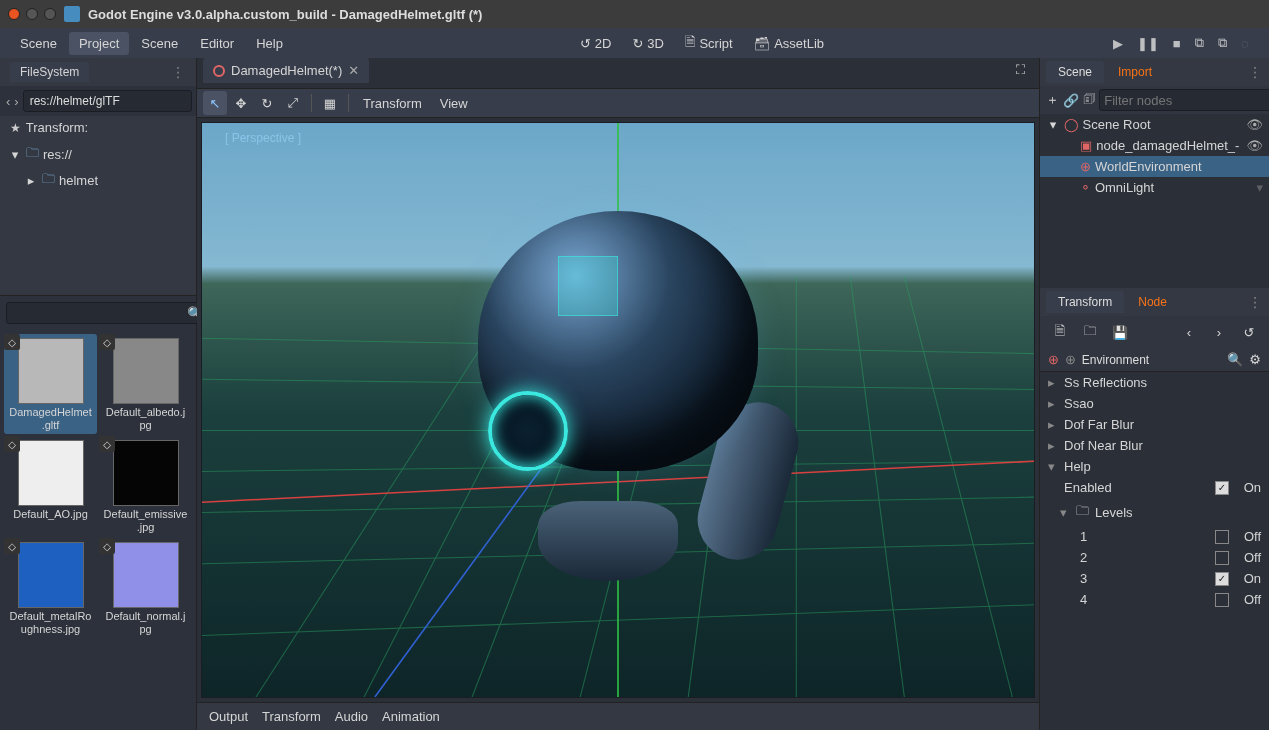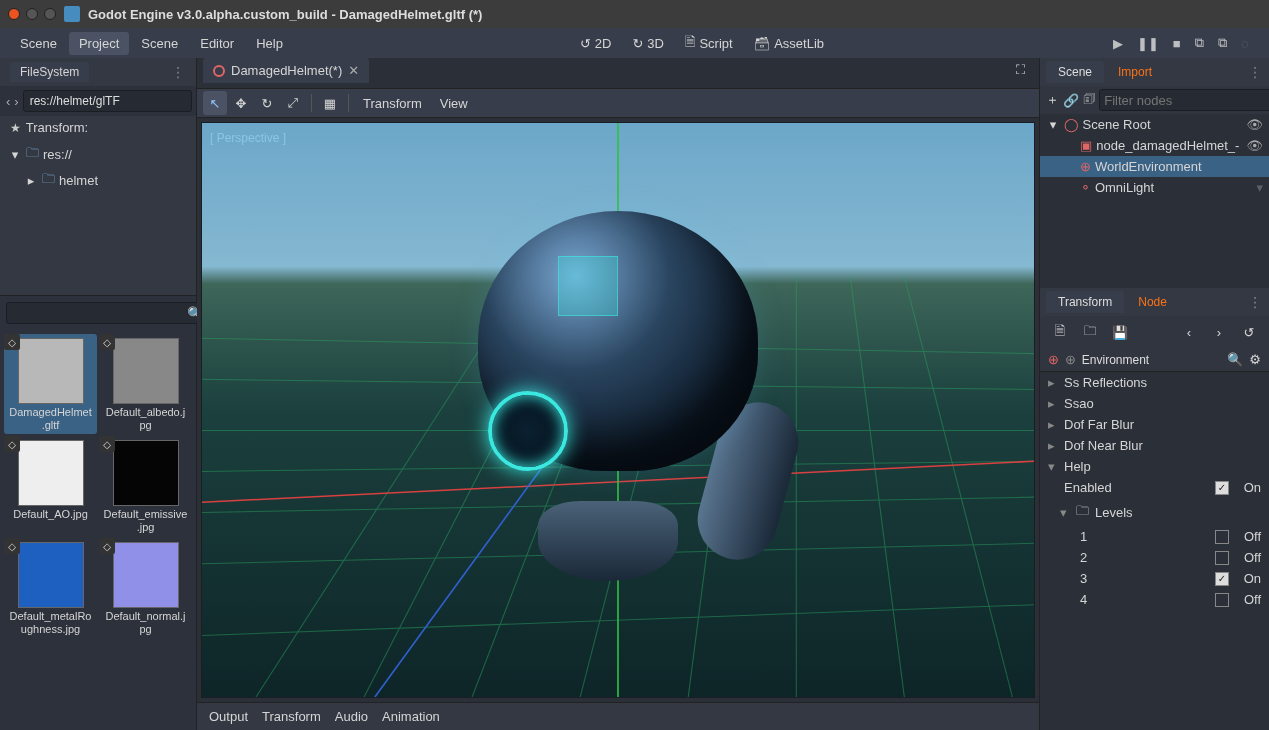--- a/index.html
+++ b/index.html
@@ -47,21 +47,21 @@
 .scene-tab{padding:5px 10px;background:#373d4a;border-radius:3px 3px 0 0;display:flex;align-items:center;gap:6px;font-size:12px}
 .scene-tab .ring{width:12px;height:12px;border:2px solid #e06666;border-radius:50%}
 .scene-tab .close-x{color:#aaa;cursor:pointer}
 .fullscreen-icon{margin-left:auto;margin-right:4px;padding:4px;cursor:pointer;color:#ccc}
 .toolbar{height:30px;display:flex;align-items:center;gap:2px;padding:0 6px;background:#373d4a;border-top:1px solid #222;border-bottom:1px solid #222}
 .tool-btn{width:24px;height:24px;display:flex;align-items:center;justify-content:center;cursor:pointer;border-radius:3px}
 .tool-btn.active{background:#4a5263;color:#8fc5ff}
 .tool-sep{width:1px;height:18px;background:#555;margin:0 4px}
 .tool-text{padding:4px 8px;cursor:pointer}
 .viewport{flex:1;position:relative;background:linear-gradient(to bottom,#6ca7c9 0%,#85b8d1 25%,#3e6659 28%,#1b403e 50%,#0e2528 100%);margin:4px;border:1px solid #1a1d24}
-.persp-label{position:absolute;top:8px;left:8px;color:#8ac5e8;font-size:12px}
+.persp-label{position:absolute;top:8px;left:23px;color:#8ac5e8;font-size:12px}
 .grid-svg{position:absolute;inset:0;width:100%;height:100%}
 .helmet{position:absolute;left:50%;top:50%;transform:translate(-50%,-55%);width:360px;height:380px}
 .helmet-dome{position:absolute;top:10px;left:40px;width:280px;height:260px;border-radius:50% 50% 45% 45%;background:radial-gradient(circle at 35% 25%,#7aa8d4,#2a4560 35%,#0d1a28 70%);box-shadow:inset -20px -30px 40px rgba(0,0,0,.6),0 0 30px rgba(100,200,255,.15)}
 .helmet-lens{position:absolute;top:190px;left:50px;width:80px;height:80px;border-radius:50%;background:radial-gradient(circle,#0a2030,#05101a);border:4px solid #3ae8e0;box-shadow:0 0 20px #3ae8e0,inset 0 0 15px #3ae8e0}
 .helmet-emblem{position:absolute;top:55px;left:120px;width:60px;height:60px;background:rgba(58,232,224,.3);border:1px solid rgba(58,232,224,.6)}
 .helmet-chin{position:absolute;top:300px;left:100px;width:140px;height:80px;background:linear-gradient(#4a6278,#1a2838);border-radius:30% 30% 50% 50%}
 .helmet-tube{position:absolute;top:200px;right:10px;width:80px;height:160px;background:linear-gradient(90deg,#5a7590,#1a2838);border-radius:40px;transform:rotate(15deg)}
 .bottom-tabs{height:28px;display:flex;align-items:center;gap:14px;padding:2px 12px;background:#333843;border-top:1px solid #222;font-size:12px}
 .right-panel{width:230px;background:#333843;display:flex;flex-direction:column;border-left:1px solid #222}
 .right-top{height:230px;display:flex;flex-direction:column;border-bottom:3px solid #2b3038}

